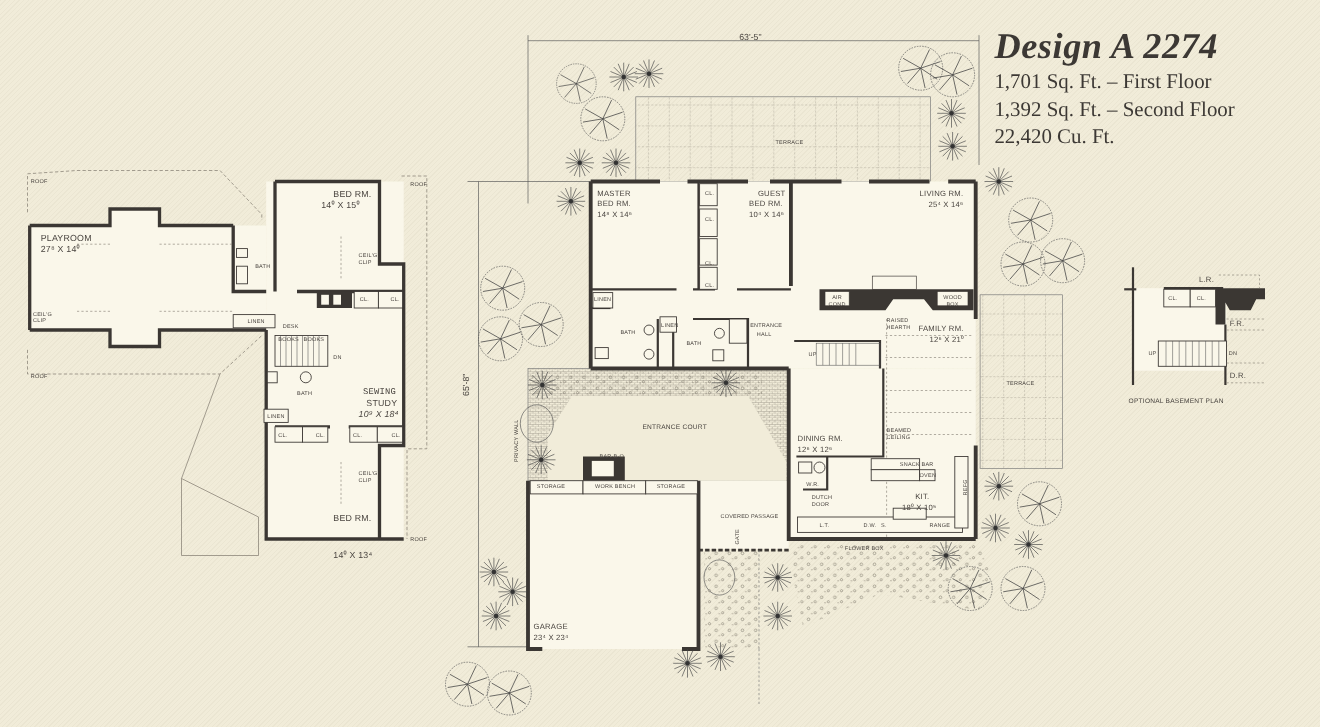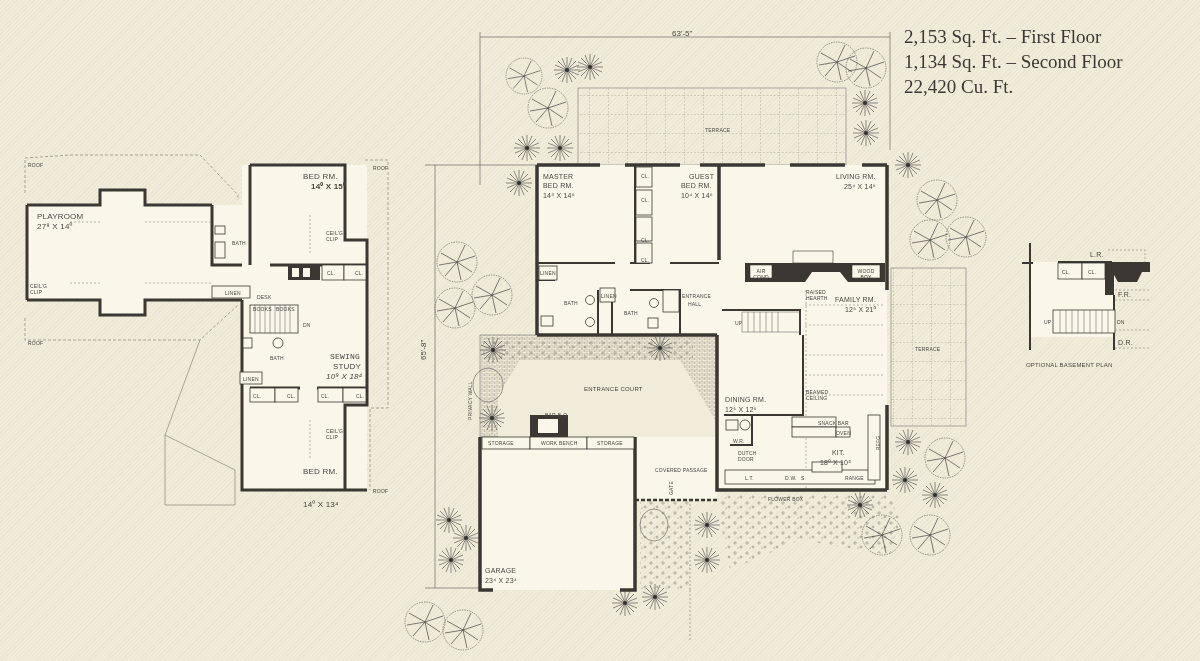--- a/index.html
+++ b/index.html
@@ -15,22 +15,23 @@
   svg.plan { position:absolute; left:0; top:0; }
   .lbl { position:absolute; font-size:8px; color:#4a4540; text-transform:uppercase; line-height:10px; white-space:nowrap; letter-spacing:0.2px; }
   .lbl.sm { font-size:5px; line-height:6px; }
   .lbl.md { font-size:7px; }
   .dim { position:absolute; font-size:8px; color:#4a4540; }
 </style>
 </head>
 <body>
 
 <div class="title-block">
-  <div class="spec">2,153 Sq. Ft. – First Floor</div>
-  <div class="spec">1,134 Sq. Ft. – Second Floor</div>
+  <div class="design-title">Design A 2274</div>
+  <div class="spec">1,701 Sq. Ft. – First Floor</div>
+  <div class="spec">1,392 Sq. Ft. – Second Floor</div>
   <div class="spec">22,420 Cu. Ft.</div>
 </div>
 
 <svg class="plan" width="1200" height="661" viewBox="0 0 1200 661">
   <defs>
     <pattern id="grid" width="19" height="19" patternUnits="userSpaceOnUse">
       <path d="M19 0 L0 0 0 19" fill="none" stroke="#8a8478" stroke-width="0.6" stroke-dasharray="2 1.5"></path>
     </pattern>
     <pattern id="brick" width="5" height="4" patternUnits="userSpaceOnUse">
       <path d="M0 4 L5 4 M0 2 L5 2 M2 0 L2 2 M4.5 2 L4.5 4" fill="none" stroke="#9a9488" stroke-width="0.4"></path>
@@ -310,21 +311,21 @@
     </g>
   </g>
 </svg>
 
 <div class="dim" style="left:672px;top:29px;">63'-5"</div>
 <div class="dim" style="left:419px;top:360px;transform:rotate(-90deg);transform-origin:left top;">65'-8"</div>
 
 <div class="lbl" style="left:37px;top:212px;text-align:right;">Playroom</div>
 <div class="lbl" style="left:37px;top:222px;">27⁸ x 14⁰</div>
 <div class="lbl" style="left:303px;top:172px;">Bed Rm.</div>
-<div class="lbl" style="left:311px;top:182px;font-weight:bold;">14⁰ x 15⁰</div>
+<div class="lbl" style="left:292px;top:182px;">14⁰ x 15⁰</div>
 <div class="lbl" style="left:330px;top:352px;font-family:Liberation Mono, monospace;">Sewing</div>
 <div class="lbl" style="left:333px;top:362px;">Study</div>
 <div class="lbl" style="left:326px;top:372px;font-style:italic;">10⁹ x 18⁴</div>
 <div class="lbl" style="left:303px;top:467px;">Bed Rm.</div>
 <div class="lbl" style="left:303px;top:500px;">14⁰ x 13⁴</div>
 <div class="lbl sm" style="left:232px;top:240px;">Bath</div>
 <div class="lbl sm" style="left:270px;top:355px;">Bath</div>
 <div class="lbl sm" style="left:225px;top:290px;">Linen</div>
 <div class="lbl sm" style="left:243px;top:376px;">Linen</div>
 <div class="lbl sm" style="left:257px;top:294px;">Desk</div>

